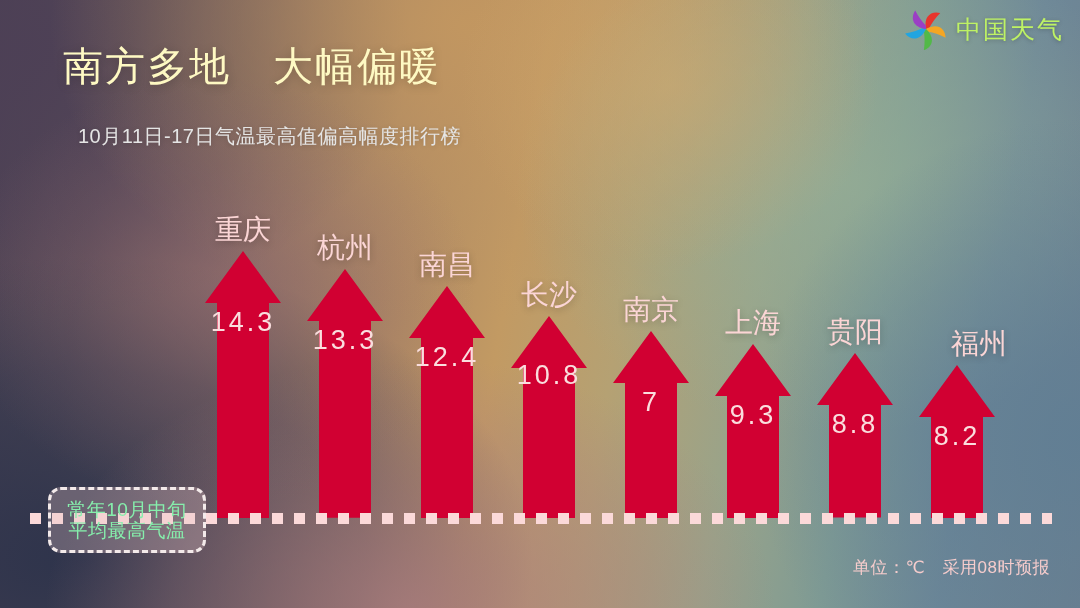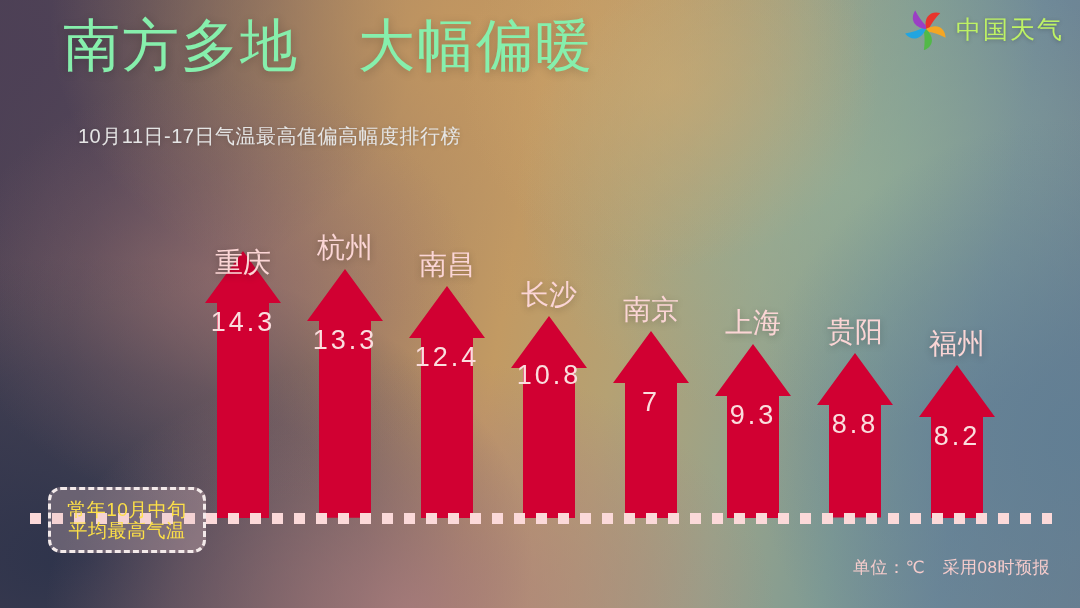--- a/index.html
+++ b/index.html
@@ -46,23 +46,23 @@
     background:radial-gradient(ellipse 300px 260px at 62% 14%,
       rgba(208,170,112,.55) 0%, rgba(208,170,112,0) 70%);
   }
   .bg-b8{
     background:radial-gradient(ellipse 360px 300px at 20% 48%,
       rgba(142,102,112,.55) 0%, rgba(142,102,112,0) 72%);
   }
 
   
   .title{
-    position:absolute;left:63px;top:16px;
-    font-size:57px;line-height:1.05;font-weight:400;
-    color:#86efac;letter-spacing:2px;
+    position:absolute;left:63px;top:45px;
+    font-size:40px;line-height:1.05;font-weight:400;
+    color:#fef9c3;letter-spacing:2px;
     text-shadow:0 2px 10px rgba(0,0,0,.22);
     white-space:pre;
   }
   .subtitle{
     position:absolute;left:78px;top:124px;
     font-size:20px;line-height:1.2;font-weight:400;
     color:#e5e5e5;letter-spacing:.5px;white-space:pre;
     text-shadow:0 1px 5px rgba(0,0,0,.18);
   }
 
@@ -98,21 +98,21 @@
   }
 
   
   .note-box{
     position:absolute;left:48px;top:487px;width:152px;height:60px;
     border:3px dashed #f3eaea;border-radius:13px;
     background:rgba(228,196,200,.30);
     display:flex;flex-direction:column;align-items:center;justify-content:center;
     line-height:1.12;
   }
-  .note-line{font-size:19px;color:#fde047;white-space:nowrap;letter-spacing:.5px;}
+  .note-line{font-size:19px;color:#86efac;white-space:nowrap;letter-spacing:.5px;}
 
   
   .footer{
     position:absolute;right:30px;top:556px;
     font-size:17px;color:#f6cccc;white-space:pre;letter-spacing:.5px;
   }
 </style>
 </head>
 <body>
 
@@ -143,21 +143,21 @@
     </svg>
     <span class="logo-text">中国天气</span>
   </div>
 
   <div class="chart" id="chart">
       <div class="arrow-group" style="left: 205px; bottom: 90px; width: 76px; height: 267.41px;">
         <svg class="arrow-svg" width="76" height="267.41" viewBox="0 0 76 267.41">
           <path d="M 38 0 L 76 52 L 64 52 L 64 267.41 L 12 267.41 L 12 52 L 0 52 Z" fill="#d10032"></path>
         </svg>
         <div class="val-label" style="top: 56px;">14.3</div>
-        <div class="city-label" style="top: -40px; margin-top: 33px;">重庆</div>
+        <div class="city-label" style="top: -40px;">重庆</div>
       </div>
       <div class="arrow-group" style="left: 307px; bottom: 90px; width: 76px; height: 248.71px;">
         <svg class="arrow-svg" width="76" height="248.71" viewBox="0 0 76 248.71">
           <path d="M 38 0 L 76 52 L 64 52 L 64 248.71 L 12 248.71 L 12 52 L 0 52 Z" fill="#d10032"></path>
         </svg>
         <div class="val-label" style="top: 56px;">13.3</div>
         <div class="city-label" style="top: -40px;">杭州</div>
       </div>
       <div class="arrow-group" style="left: 409px; bottom: 90px; width: 76px; height: 231.88px;">
         <svg class="arrow-svg" width="76" height="231.88" viewBox="0 0 76 231.88">
@@ -192,21 +192,21 @@
           <path d="M 38 0 L 76 52 L 64 52 L 64 164.56 L 12 164.56 L 12 52 L 0 52 Z" fill="#d10032"></path>
         </svg>
         <div class="val-label" style="top: 56px;">8.8</div>
         <div class="city-label" style="top: -40px;">贵阳</div>
       </div>
       <div class="arrow-group" style="left: 919px; bottom: 90px; width: 76px; height: 153.34px;">
         <svg class="arrow-svg" width="76" height="153.33999999999997" viewBox="0 0 76 153.33999999999997">
           <path d="M 38 0 L 76 52 L 64 52 L 64 153.33999999999997 L 12 153.33999999999997 L 12 52 L 0 52 Z" fill="#d10032"></path>
         </svg>
         <div class="val-label" style="top: 56px;">8.2</div>
-        <div class="city-label" style="top: -40px;">福州</div>
+        <div class="city-label" style="top: -40px; margin-left: 22px;">福州</div>
       </div>
     </div>
 
   <div class="baseline"></div>
 
   <div class="note-box">
     <span class="note-line">常年10月中旬</span>
     <span class="note-line">平均最高气温</span>
   </div>
 

